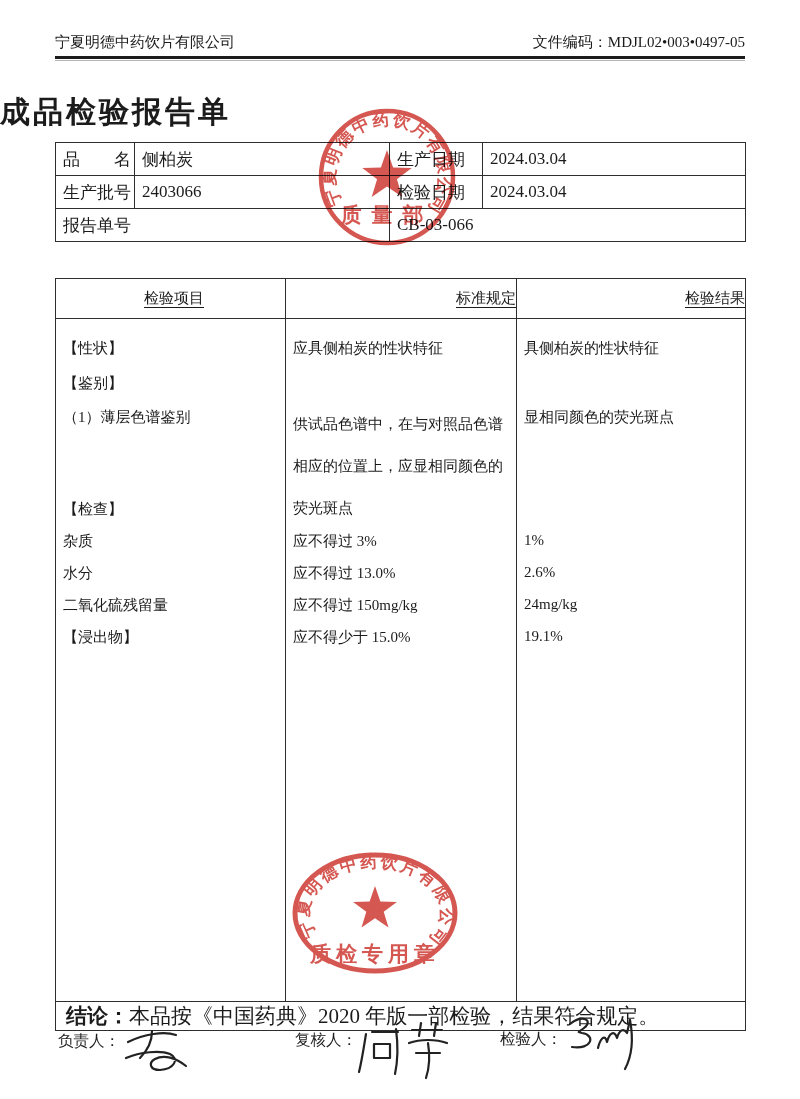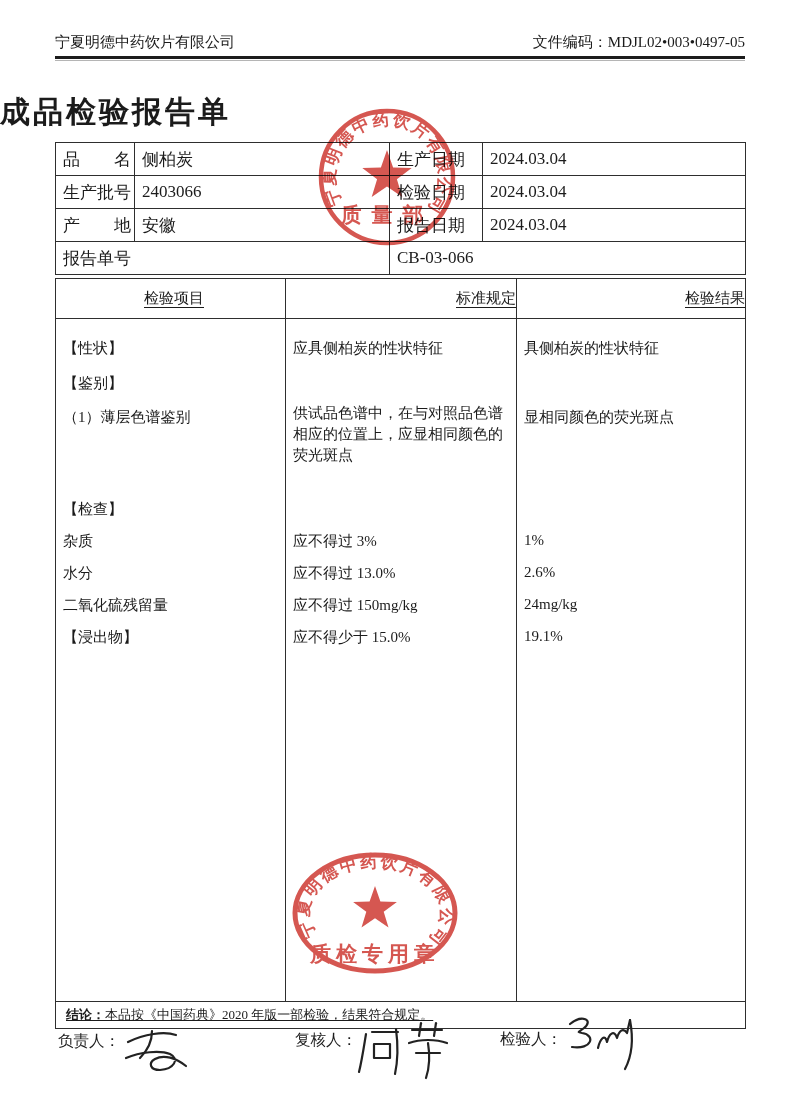--- a/index.html
+++ b/index.html
@@ -46,22 +46,22 @@
   .main-table{
     position:absolute;left:55px;top:278px;width:690px;
     font-size:15px;
   }
   .main-table th{height:39px;vertical-align:middle;font-size:15px;}
   .th-left{text-align:center;padding-left:7px;margin-top:7px;}
   .th-center{text-align:right;}
   .uline{text-decoration:underline;text-underline-offset:4px;}
   .cellbox{position:relative;height:682px;}
   .ln{position:absolute;left:7px;white-space:nowrap;}
-  .ln.wrap{white-space:normal;width:215px;line-height:21px;}
-  .concl-cell{height:26px;padding-left:10px;vertical-align:middle;font-size:13px;text-decoration:underline;}
+  .ln.wrap{white-space:normal;width:215px;line-height:42px;}
+  .concl-cell{height:26px;padding-left:10px;vertical-align:middle;font-size:21px;}
   .concl-label{font-weight:bold;}
   
   .sig-label{position:absolute;font-size:15.5px;white-space:nowrap;}
   .sig-svg{position:absolute;}
   .sig-svg path{fill:none;stroke:#222;stroke-width:2.2;stroke-linecap:round;stroke-linejoin:round;}
   
   .stamp{
     position:absolute;pointer-events:none;
     mix-blend-mode:multiply;opacity:.82;
   }
@@ -98,26 +98,20 @@
       <td>生产日期</td>
       <td>2024.03.04</td>
     </tr>
     <tr>
       <td>生产批号</td>
       <td>2403066</td>
       <td>检验日期</td>
       <td>2024.03.04</td>
     </tr>
     <tr>
-      <td>产　　地</td>
-      <td>安徽</td>
-      <td>报告日期</td>
-      <td>2024.03.04</td>
-    </tr>
-    <tr>
       <td colspan="2">报告单号</td>
       <td colspan="2">CB-03-066</td>
     </tr>
   </tbody>
     </table>
 
   <table class="main-table">
     <colgroup>
         <col style="width:230px">
         <col style="width:231px">

